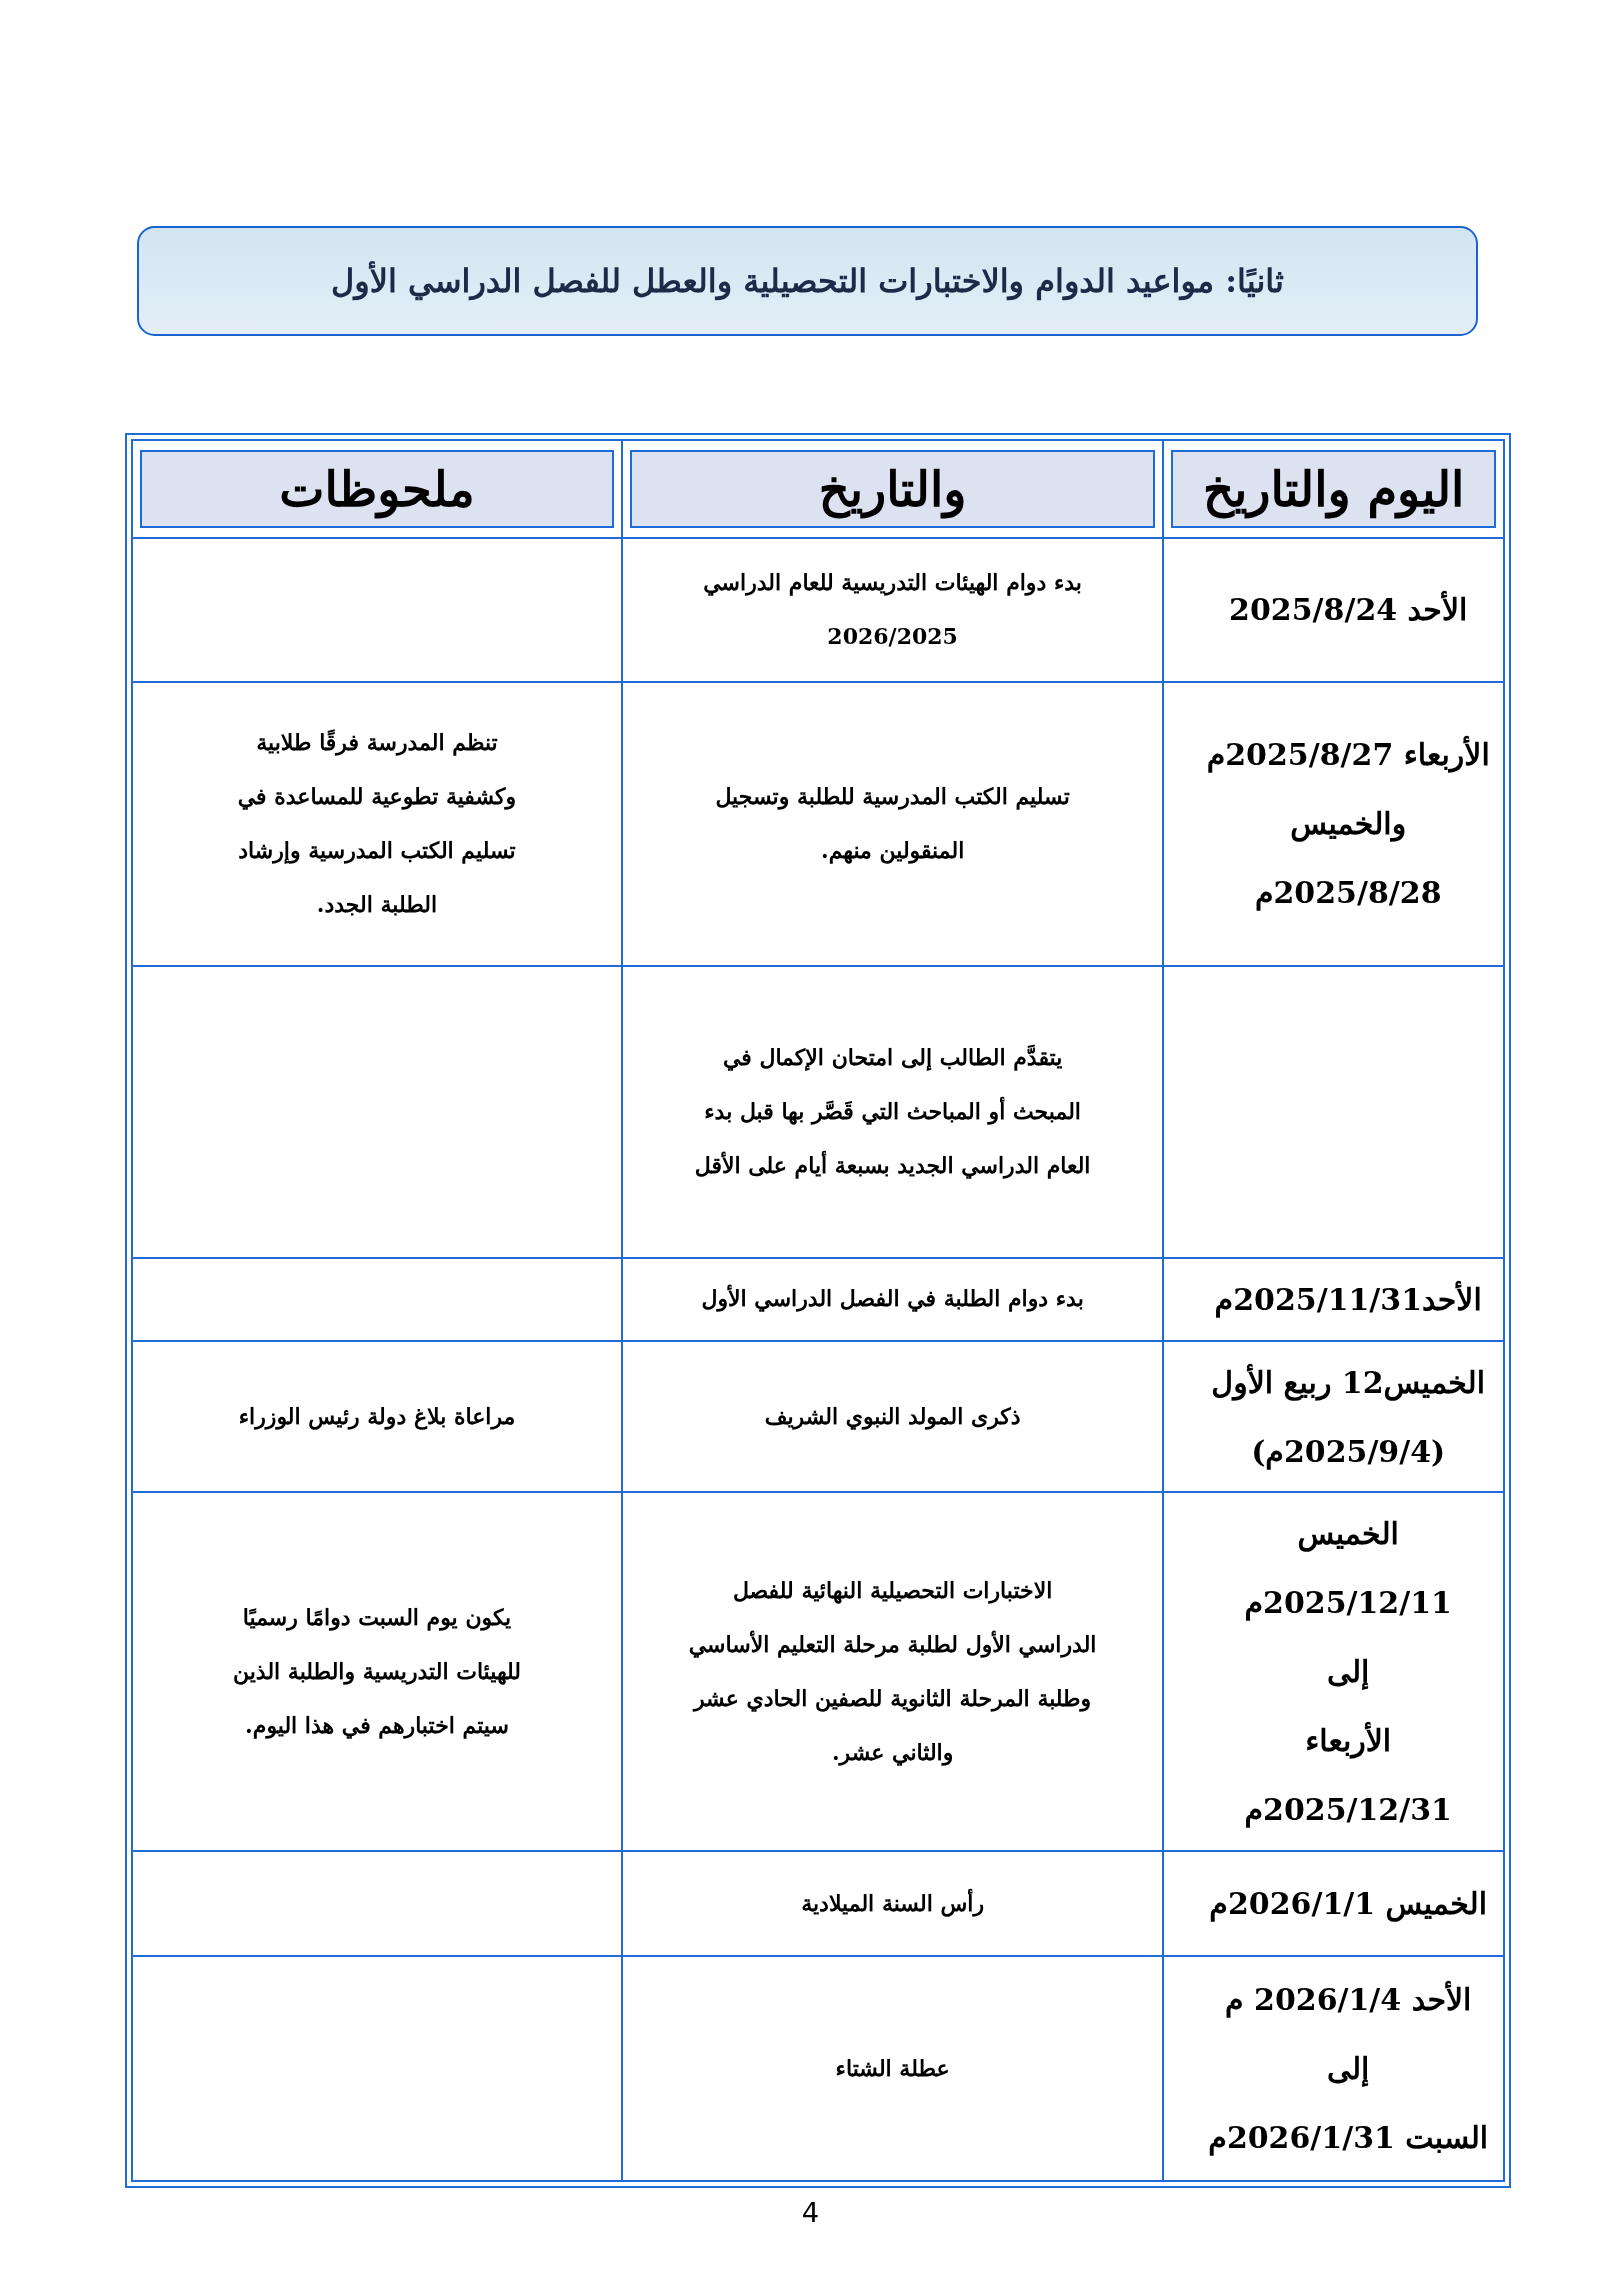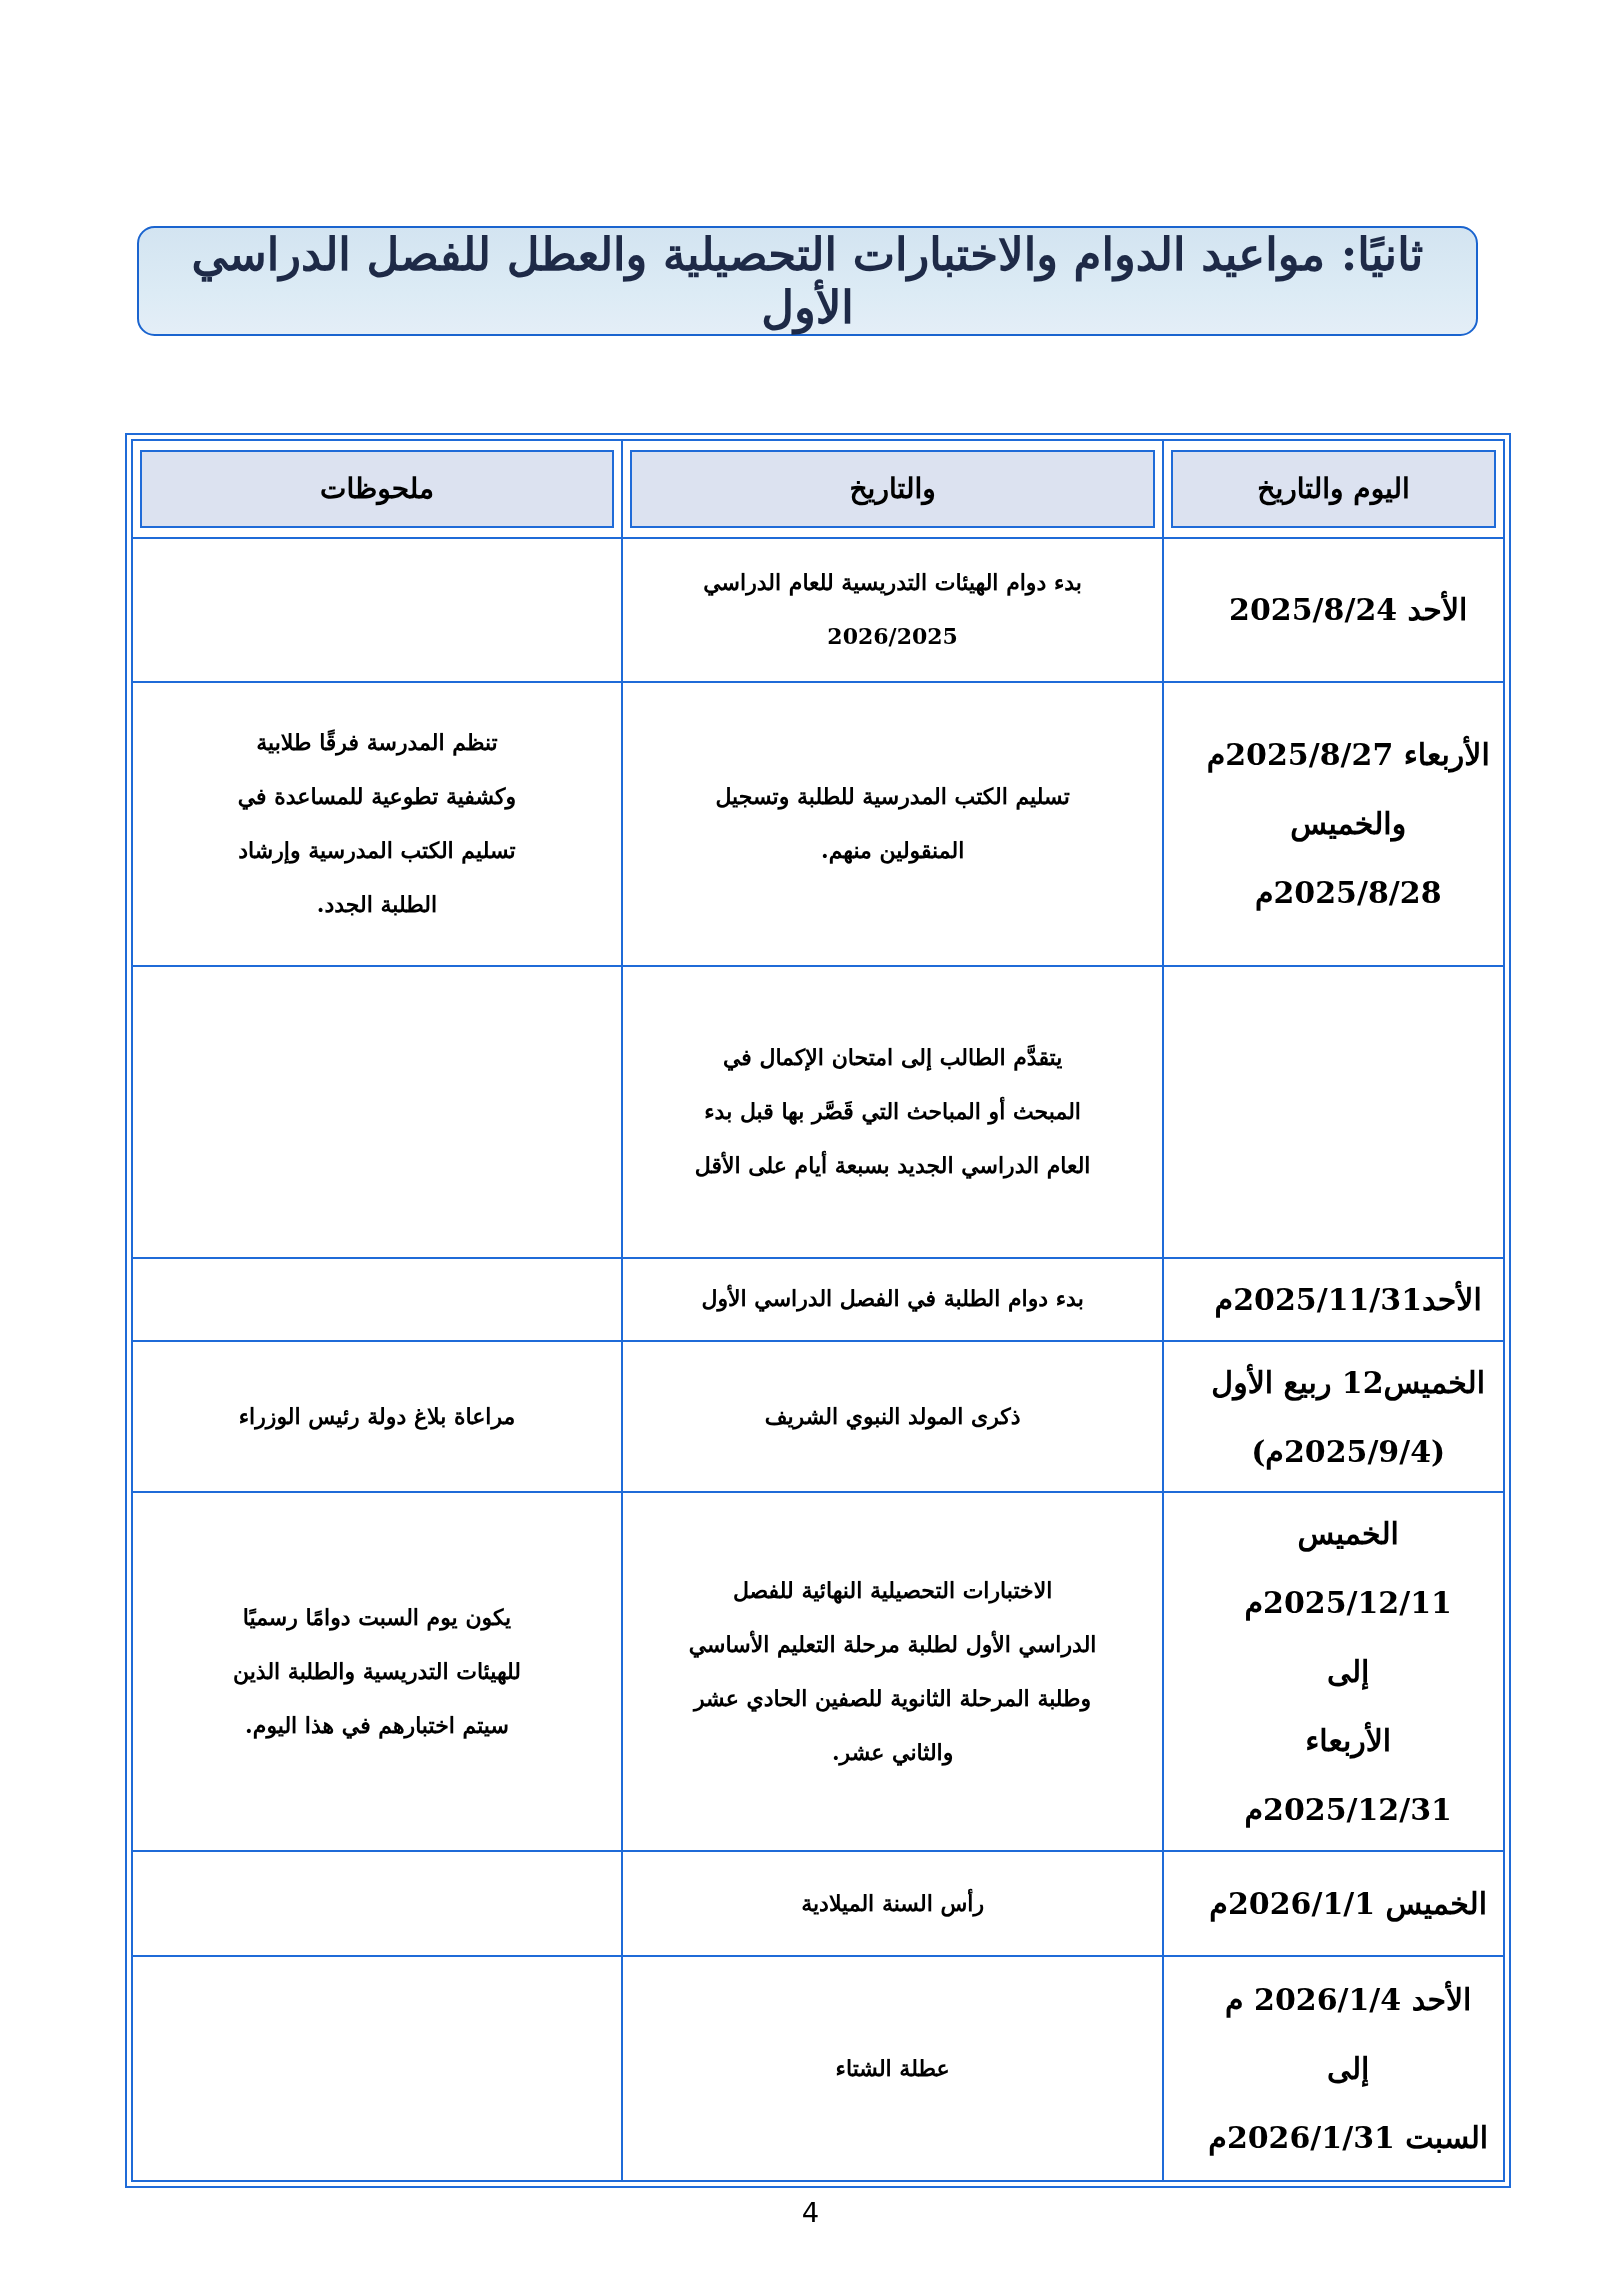--- a/index.html
+++ b/index.html
@@ -23,24 +23,24 @@
     width: 1341px;
     height: 110px;
     border: 2.9px solid #1a64cf;
     border-radius: 17.6px;
     background: linear-gradient(180deg, #d3e4f1 0%, #dcebf5 60%, #e4eef7 100%);
     display: flex;
     align-items: center;
     justify-content: center;
   }
   .title-text {
-    font-size: 45px;
+    font-size: 32px;
     font-weight: bold;
     color: #1e2a47;
-    text-align: center;
+    text-align: left;
     padding: 0 29px;
   }
 
   
   .sched-wrap {
     position: absolute;
     left: 125px;
     top: 433px;
     width: 1386px;
     border: 2.9px solid #1f6bd8;
@@ -65,21 +65,21 @@
     padding: 5.9px 6.9px;
     background: #ffffff;
   }
   .hdr-box {
     border: 2px solid #1f6bd8;
     background: #dce2f0;
     height: 78px;
     display: flex;
     align-items: center;
     justify-content: center;
-    font-size: 28px;
+    font-size: 48px;
     font-weight: bold;
     color: #000000;
   }
   table.sched td {
     text-align: center;
     vertical-align: middle;
     font-weight: bold;
     color: #000000;
     font-size: 22px;
     line-height: 2.45;

